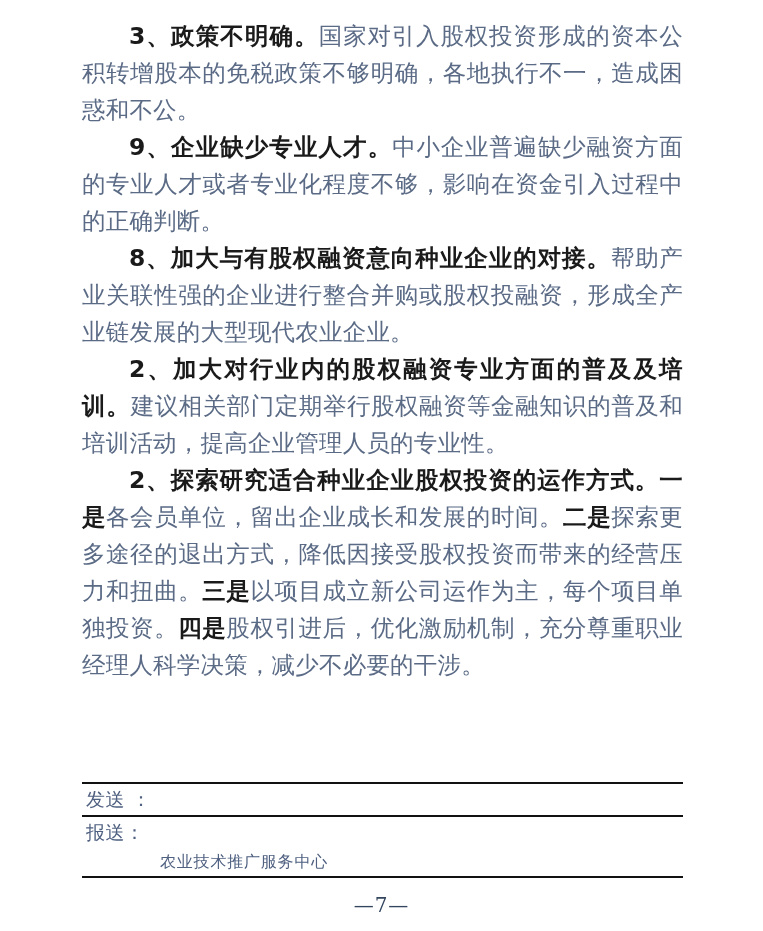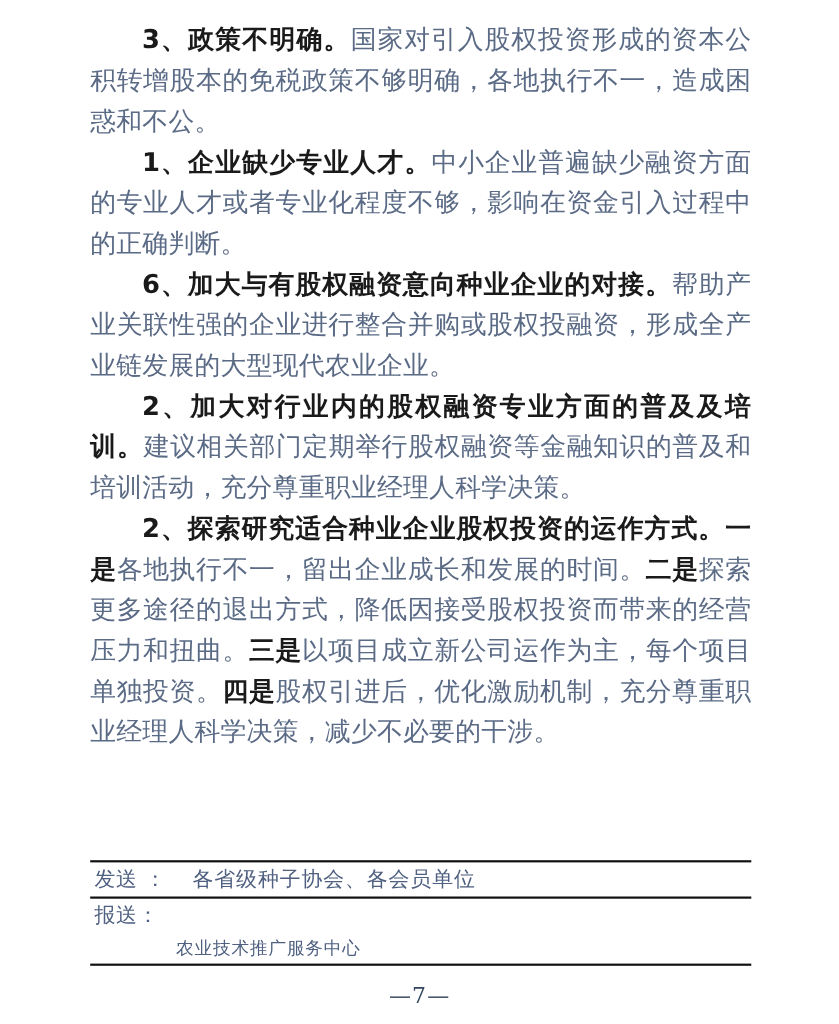--- a/index.html
+++ b/index.html
@@ -93,21 +93,21 @@
   }
   .foot-label {
     white-space: nowrap;
     flex: 0 0 auto;
     letter-spacing: 0.5px;
   }
   .foot-value {
     flex: 1 1 auto;
     letter-spacing: 0.8px;
   }
-  .foot-row.send .foot-label { margin-right: 24px; }
+  .foot-row.send .foot-label { margin-right: 8px; }
   .foot-row.report .foot-label { margin-right: 4px; }
   .foot-cont {
     font-size: 16px;
     line-height: 28px;
     color: #4f6080;
     padding-left: 78px;
     letter-spacing: 0.8px;
     font-family: "DejaVu Serif", "Liberation Serif", serif;
   }
 
@@ -125,36 +125,35 @@
 </style>
 </head>
 <body>
 
 <div class="page">
 
   <div class="content">
 
     <p class="para"><span class="lead">3、政策不明确。</span><span>国家对引入股权投资形成的资本公积转增股本的免税政策不够明确，各地执行不一，造成困惑和不公。</span></p>
 
-    <p class="para"><span class="lead">1、企业缺少专业人才。</span><span>中小企业普遍缺少融资方面的专业人才或者专业化程度不够，影响在资金引入过程中的正确判断。</span></p>
+    <p class="para"><span class="lead">9、企业缺少专业人才。</span><span>中小企业普遍缺少融资方面的专业人才或者专业化程度不够，影响在资金引入过程中的正确判断。</span></p>
 
 
-    <p class="para"><span class="lead">6、加大与有股权融资意向种业企业的对接。</span><span>帮助产业关联性强的企业进行整合并购或股权投融资，形成全产业链发展的大型现代农业企业。</span></p>
+    <p class="para"><span class="lead">8、加大与有股权融资意向种业企业的对接。</span><span>帮助产业关联性强的企业进行整合并购或股权投融资，形成全产业链发展的大型现代农业企业。</span></p>
 
-    <p class="para"><span class="lead">2、加大对行业内的股权融资专业方面的普及及培训。</span><span>建议相关部门定期举行股权融资等金融知识的普及和培训活动，充分尊重职业经理人科学决策。</span></p>
+    <p class="para"><span class="lead">2、加大对行业内的股权融资专业方面的普及及培训。</span><span>建议相关部门定期举行股权融资等金融知识的普及和培训活动，提高企业管理人员的专业性。</span></p>
 
-    <p class="para"><span class="lead">2、探索研究适合种业企业股权投资的运作方式。</span><span class="inline-bold">一是</span><span>各地执行不一，留出企业成长和发展的时间。</span><span class="inline-bold">二是</span><span>探索更多途径的退出方式，降低因接受股权投资而带来的经营压力和扭曲。</span><span class="inline-bold">三是</span><span>以项目成立新公司运作为主，每个项目单独投资。</span><span class="inline-bold">四是</span><span>股权引进后，优化激励机制，充分尊重职业经理人科学决策，减少不必要的干涉。</span></p>
+    <p class="para"><span class="lead">2、探索研究适合种业企业股权投资的运作方式。</span><span class="inline-bold">一是</span><span>各会员单位，留出企业成长和发展的时间。</span><span class="inline-bold">二是</span><span>探索更多途径的退出方式，降低因接受股权投资而带来的经营压力和扭曲。</span><span class="inline-bold">三是</span><span>以项目成立新公司运作为主，每个项目单独投资。</span><span class="inline-bold">四是</span><span>股权引进后，优化激励机制，充分尊重职业经理人科学决策，减少不必要的干涉。</span></p>
 
   </div>
 
   <div class="footer-block">
     <div class="rule"></div>
     <div class="foot-row send">
       <span class="foot-label">发送 ：</span>
-      <span class="foot-value">各省级种子协会、各会员单位</span>
     </div>
     <div class="rule thin"></div>
     <div class="foot-row report">
       <span class="foot-label">报送：</span>
     </div>
     <div class="foot-cont">农业技术推广服务中心</div>
     <div class="rule"></div>
   </div>
 
   <div class="page-number">—7—</div>

